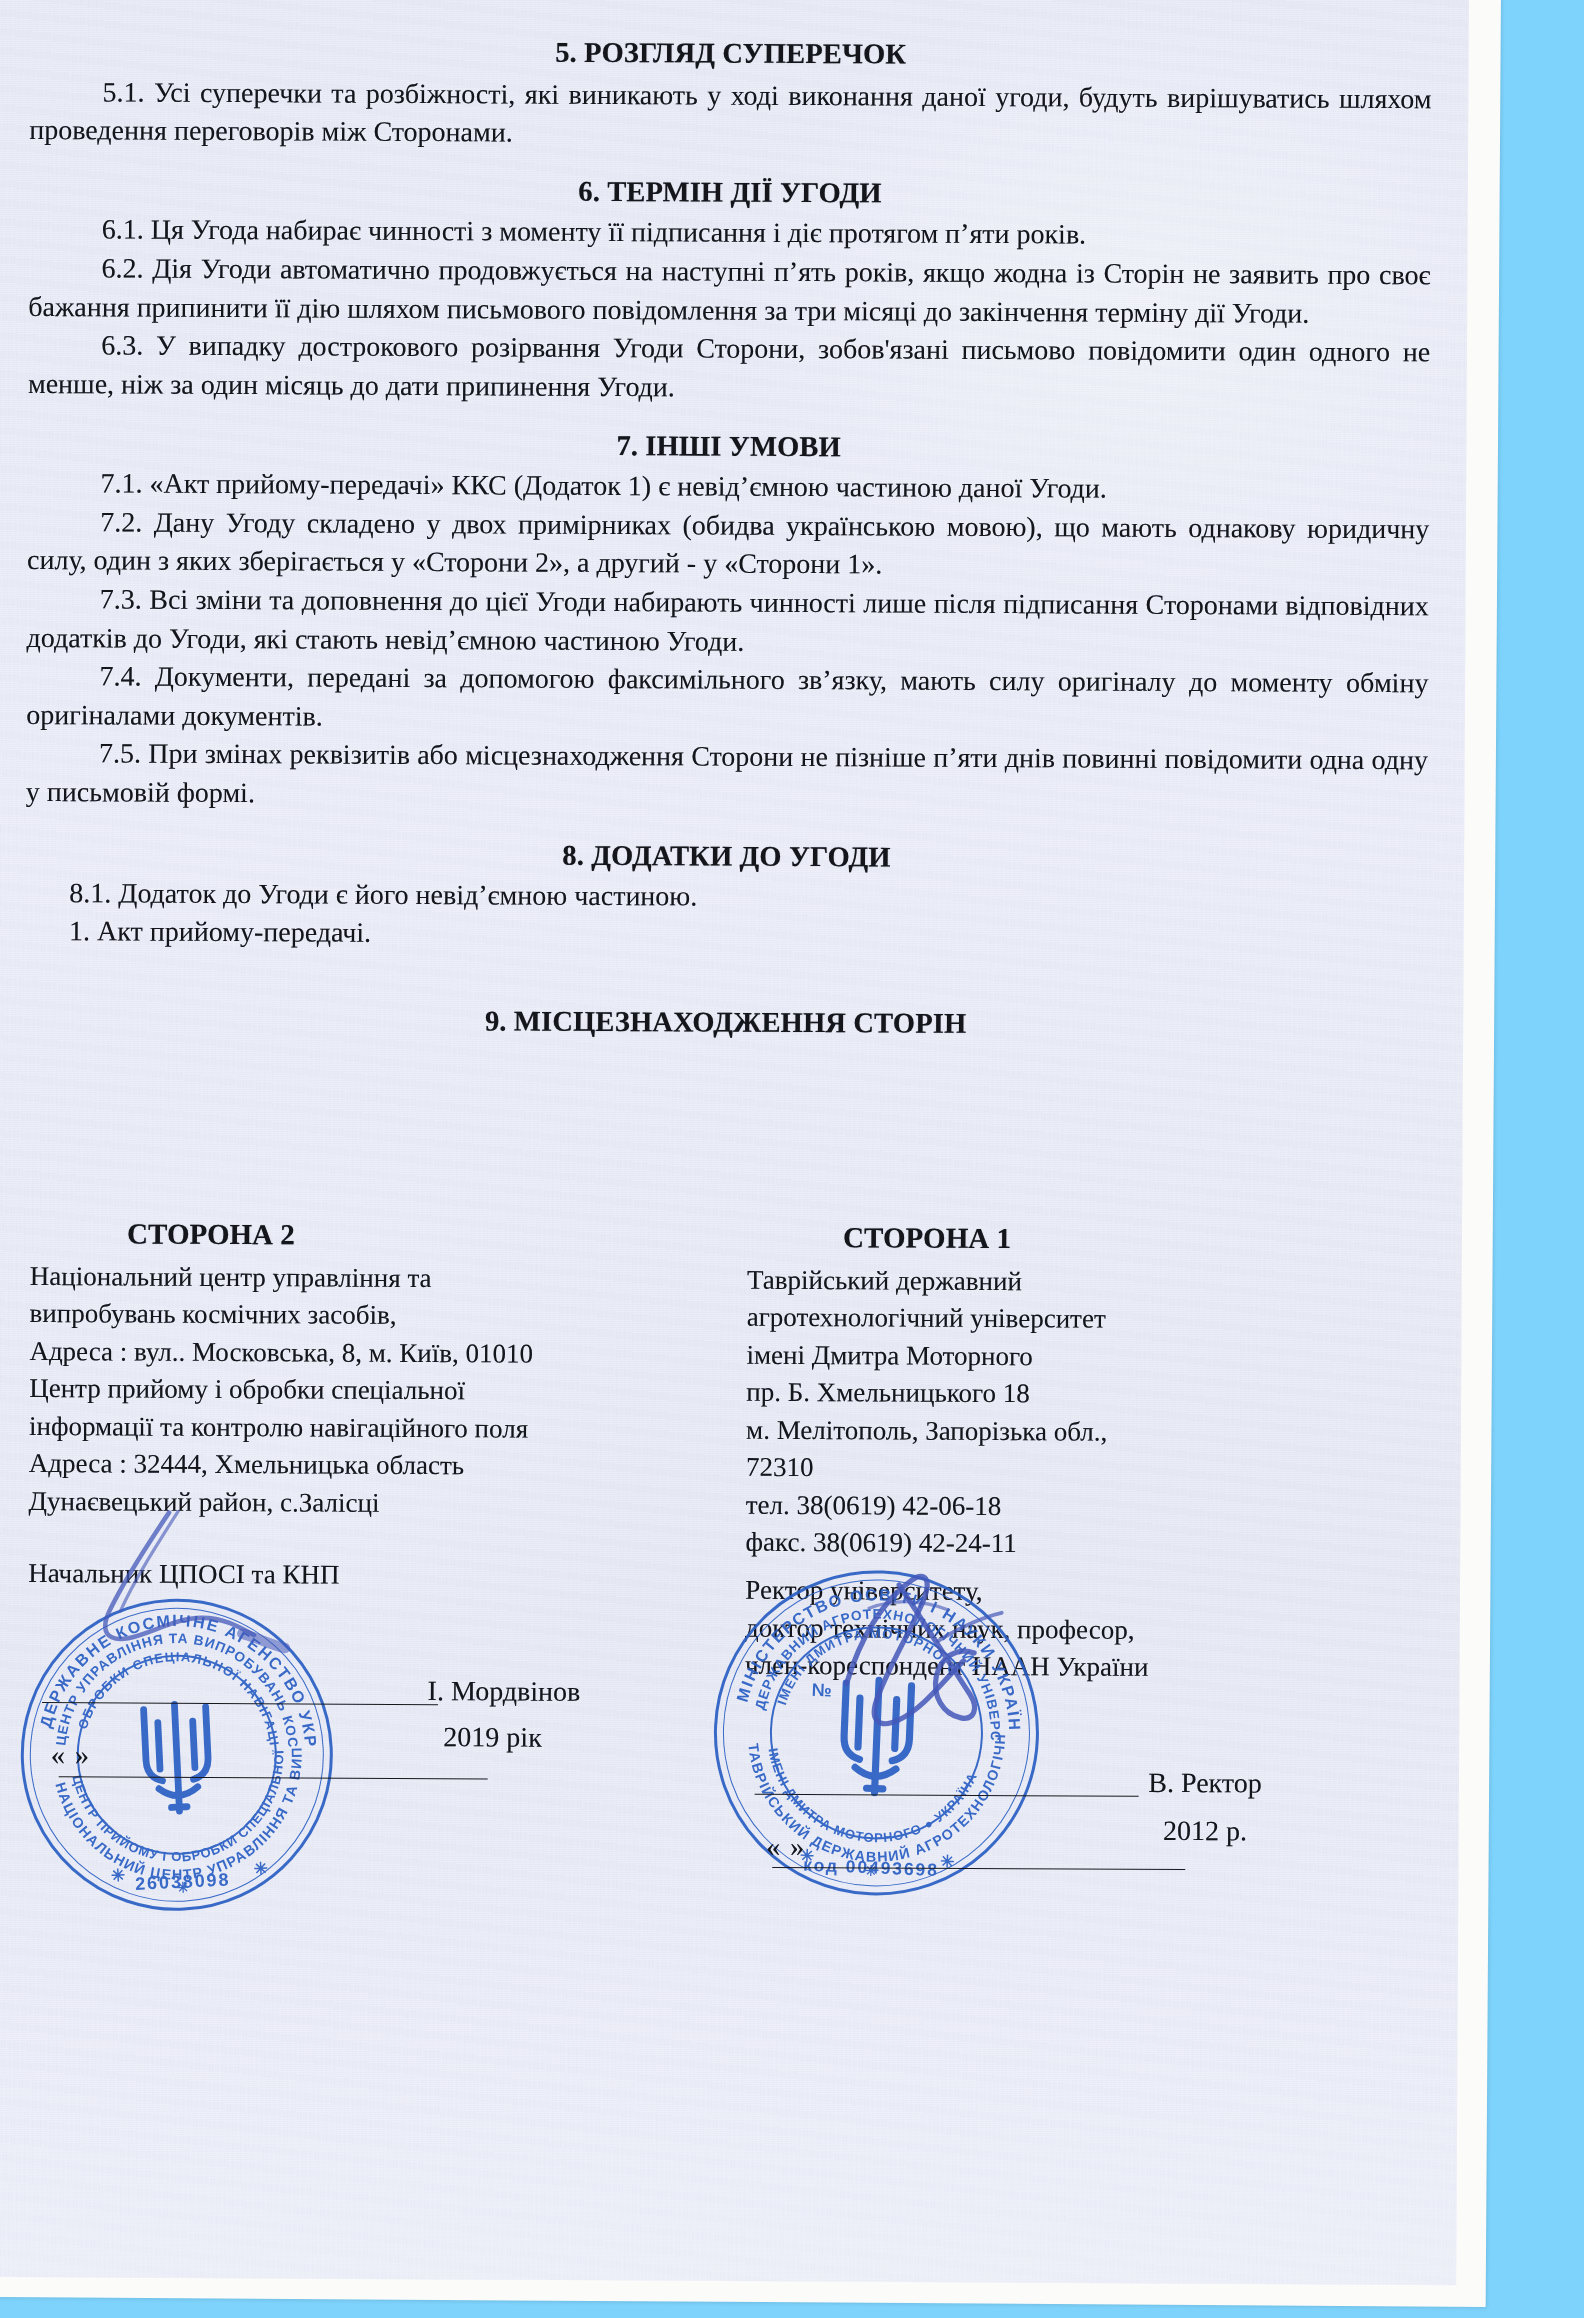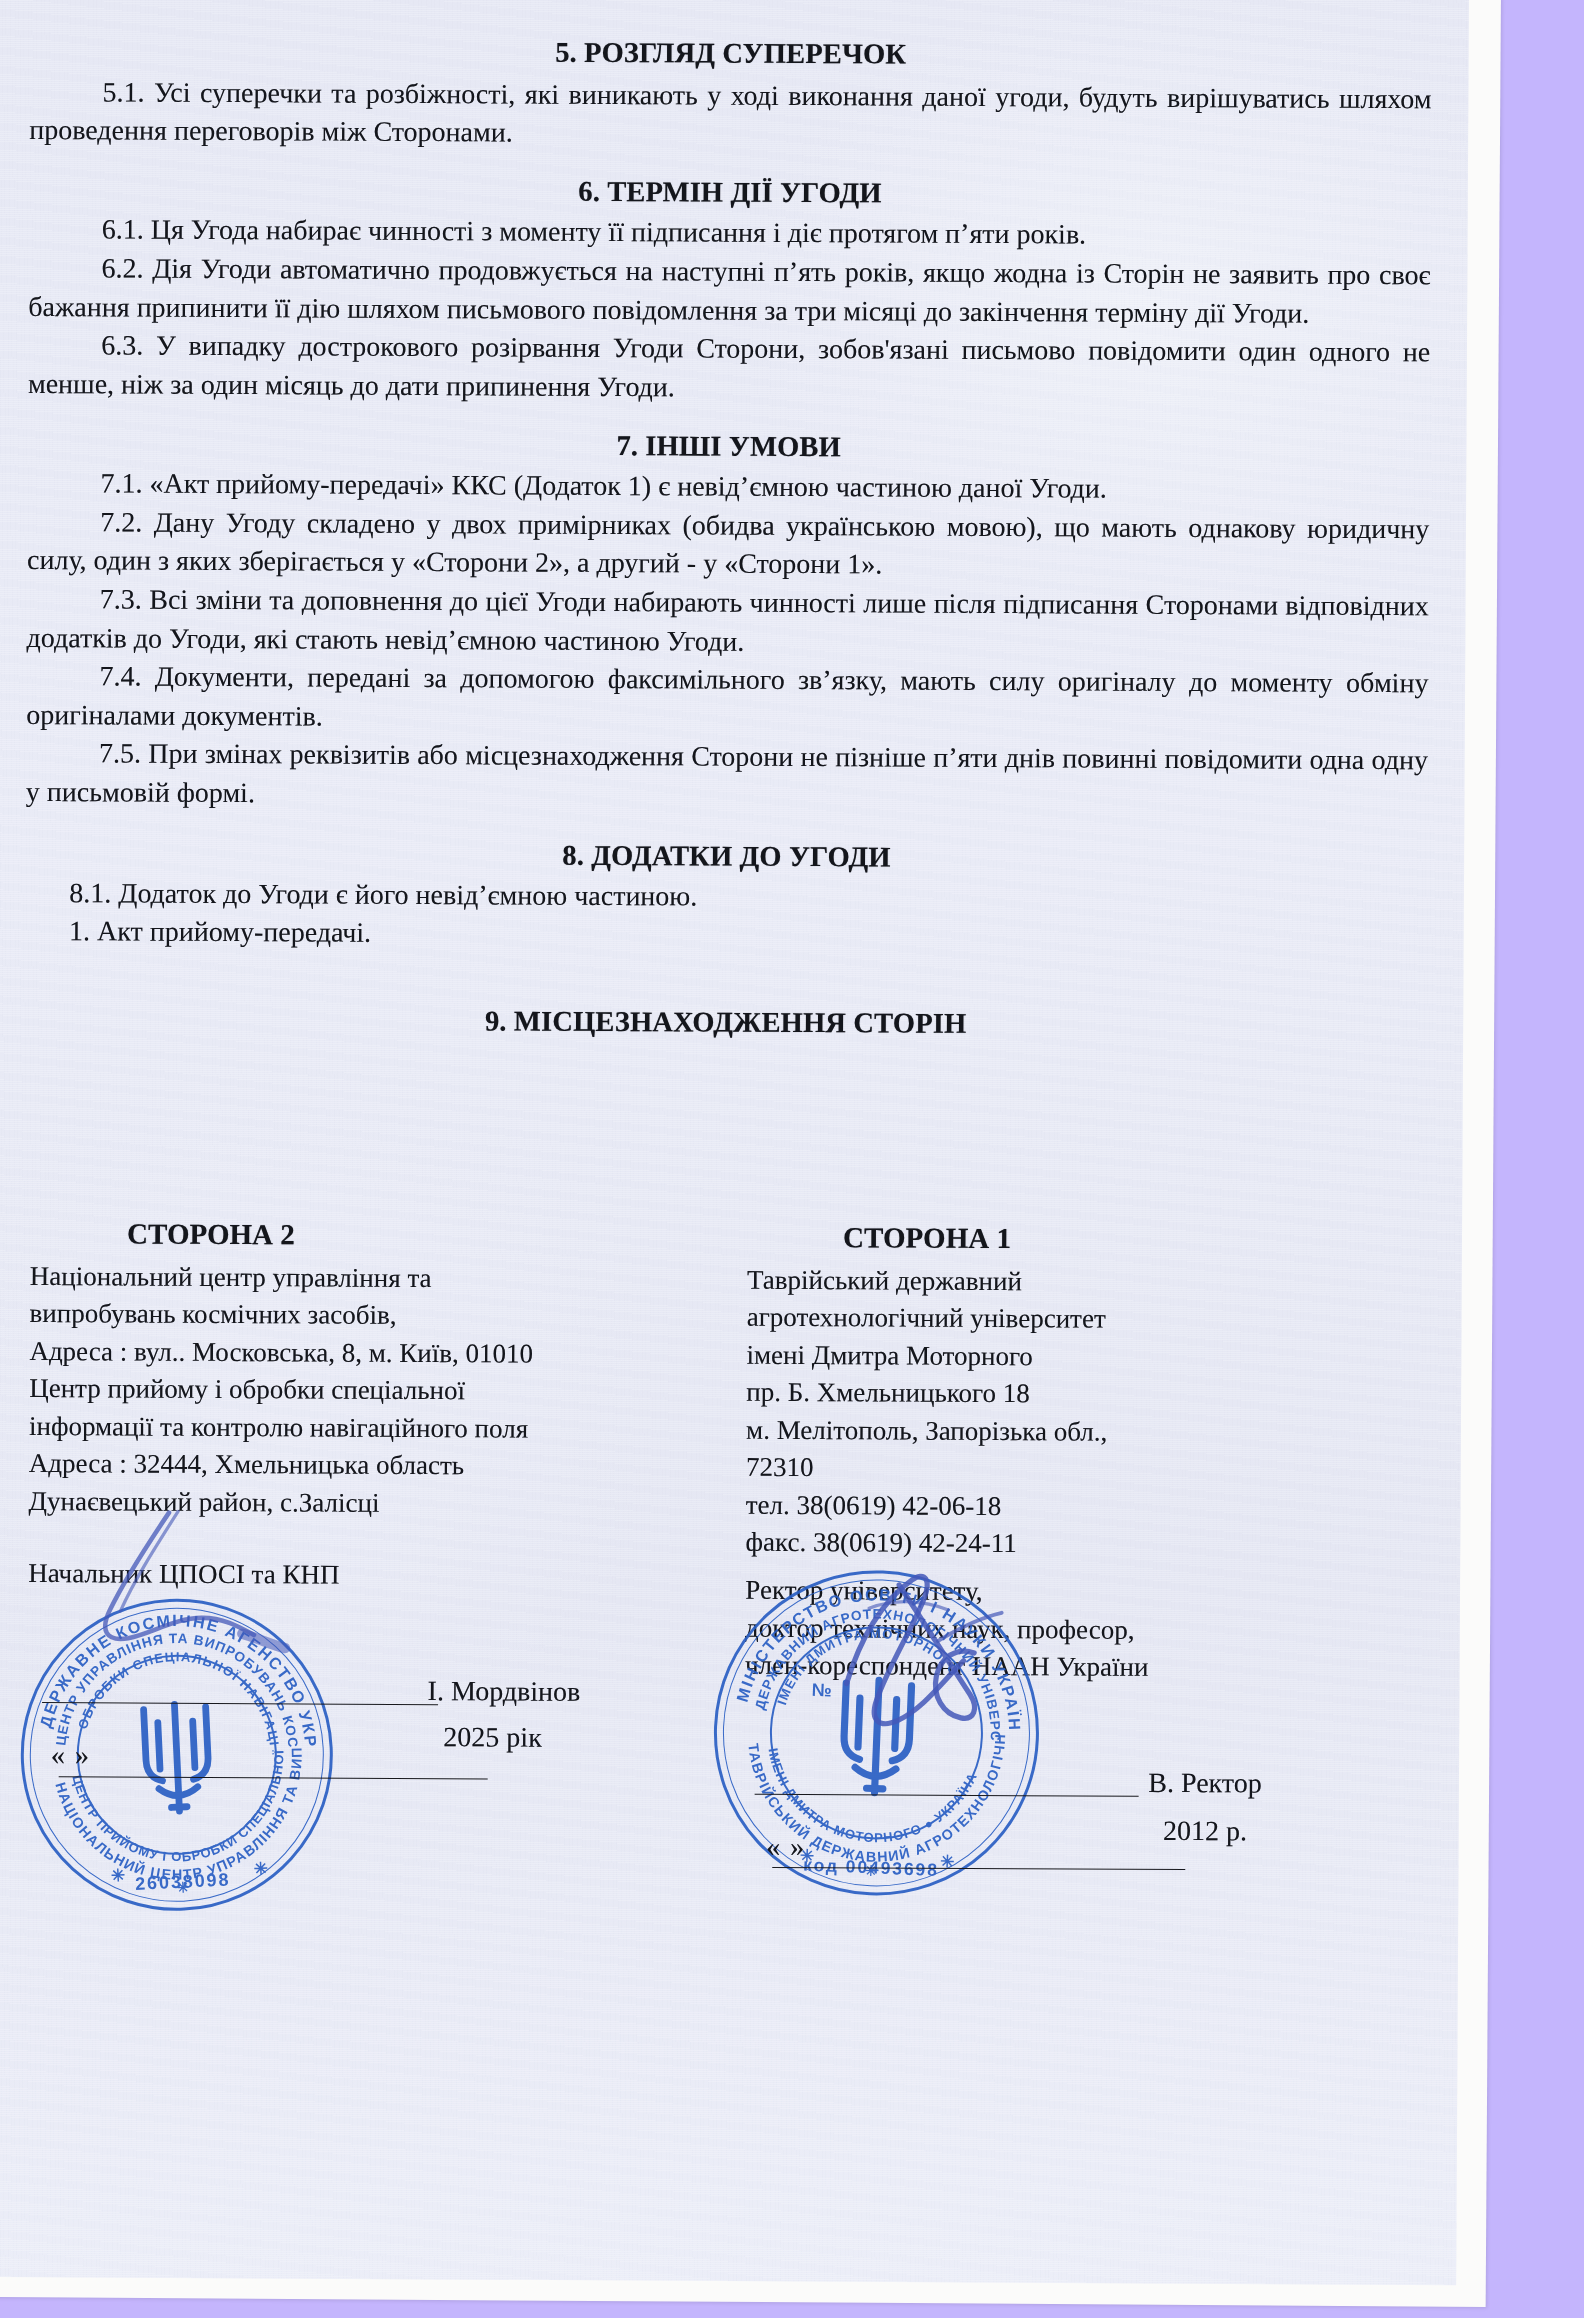--- a/index.html
+++ b/index.html
@@ -10,21 +10,21 @@
     width: 1585px; height: 2319px;
     overflow: hidden;
     font-family: "Liberation Serif", "DejaVu Serif", serif;
   }
 
   
   #scan {
     position: absolute;
     left: 0; top: 0;
     width: 1585px; height: 2319px;
-    background: #c4b5fd;
+    background: #7dd3fc;
   }
   
   #paper-edge {
     position: absolute;
     left: 1.3px; top: -14.3px;
     width: 1500px; height: 2311px;
     background: #fbfbfa;
     transform: rotate(0.38deg);
     transform-origin: left top;
     box-shadow: 1.3px 1.3px 3.9px rgba(0,0,0,0.10);
@@ -305,21 +305,21 @@
               <path d="M200,4 C166,58 132,112 112,158" stroke-width="5" opacity=".6"></path>
               <path d="M300,192 C322,198 342,208 366,214" stroke-width="16" opacity=".55"></path>
             </svg>
           </div>
 
           <div class="sig-rule" style="left:14.3px; top:97px; width:396px;"></div>
           <div class="sig-name" style="left:400px; top:68px;">І. Мордвінов</div>
 
           <div class="date-quotes" style="left:23.4px; top:134px;">«             »</div>
           <div class="sig-rule" style="left:31px; top:171px; width:429px;"></div>
-          <div class="date-year" style="left:416px; top:114px;">2025 рік</div>
+          <div class="date-year" style="left:416px; top:114px;">2019 рік</div>
         </div>
       </div>
 
       <div class="col col-right">
         <div class="party-title">СТОРОНА 1</div>
 
         <div class="party-line">Таврійський державний</div>
         <div class="party-line">агротехнологічний університет</div>
         <div class="party-line">імені Дмитра Моторного</div>
         <div class="party-line">пр. Б. Хмельницького 18</div>

